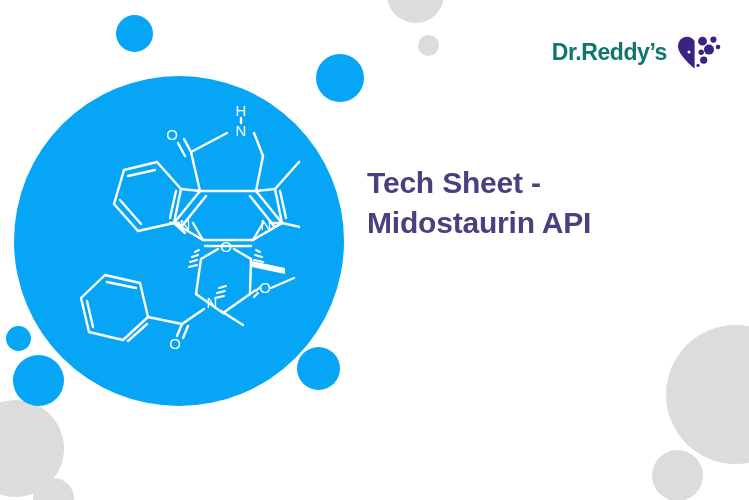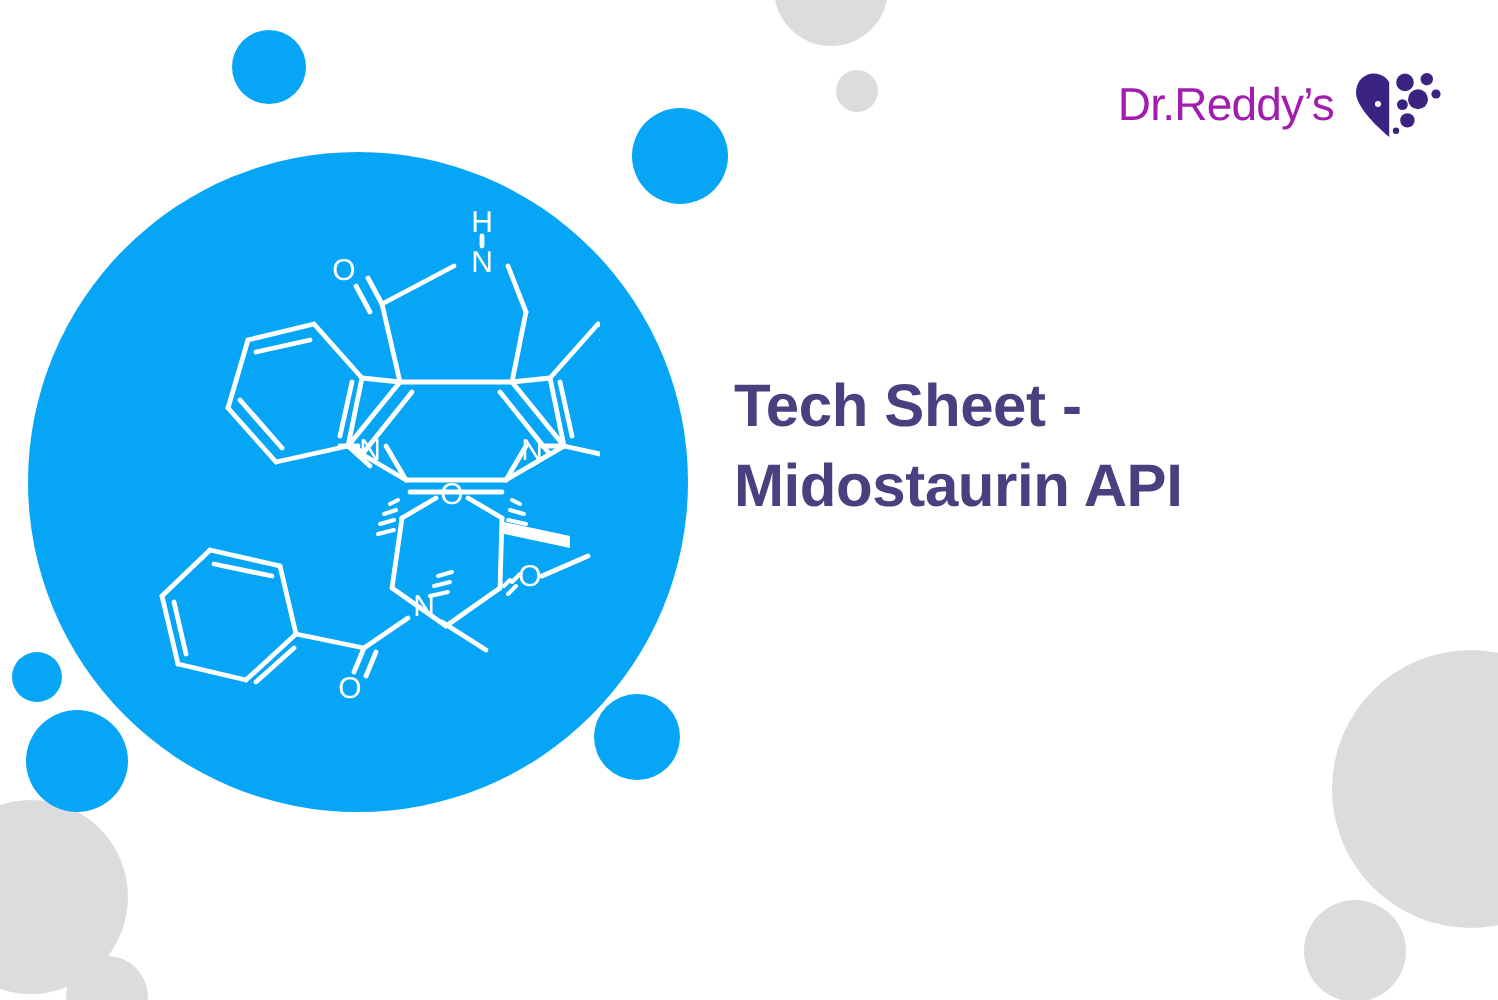--- a/index.html
+++ b/index.html
@@ -54,41 +54,40 @@
   #logo {
     position: absolute;
     right: 28px;
     top: 36px;
     display: flex;
     align-items: center;
     gap: 10px;
   }
   #logo-wordmark {
     font-size: 23px;
-    font-weight: normal;
-    color: #a21caf;
+    font-weight: bold;
+    color: #0f766e;
     letter-spacing: -0.4px;
     line-height: 1;
     white-space: nowrap;
   }
   #logo-mark { display: block; }
 
   
   #title {
     position: absolute;
     left: 367px;
     top: 163px;
     width: 340px;
     color: #4A3F7F;
     font-size: 30px;
     font-weight: bold;
     line-height: 1.33;
     letter-spacing: -0.2px;
     white-space: pre-line;
-    margin-top: 21px;
   }
 </style>
 </head>
 <body>
 
 <div id="slide">
 
   <div class="deco deco-gray" id="c-gray-tr-big"></div>
   <div class="deco deco-gray" id="c-gray-tr-sm"></div>
   <div class="deco deco-gray" id="c-gray-bl-big"></div>

